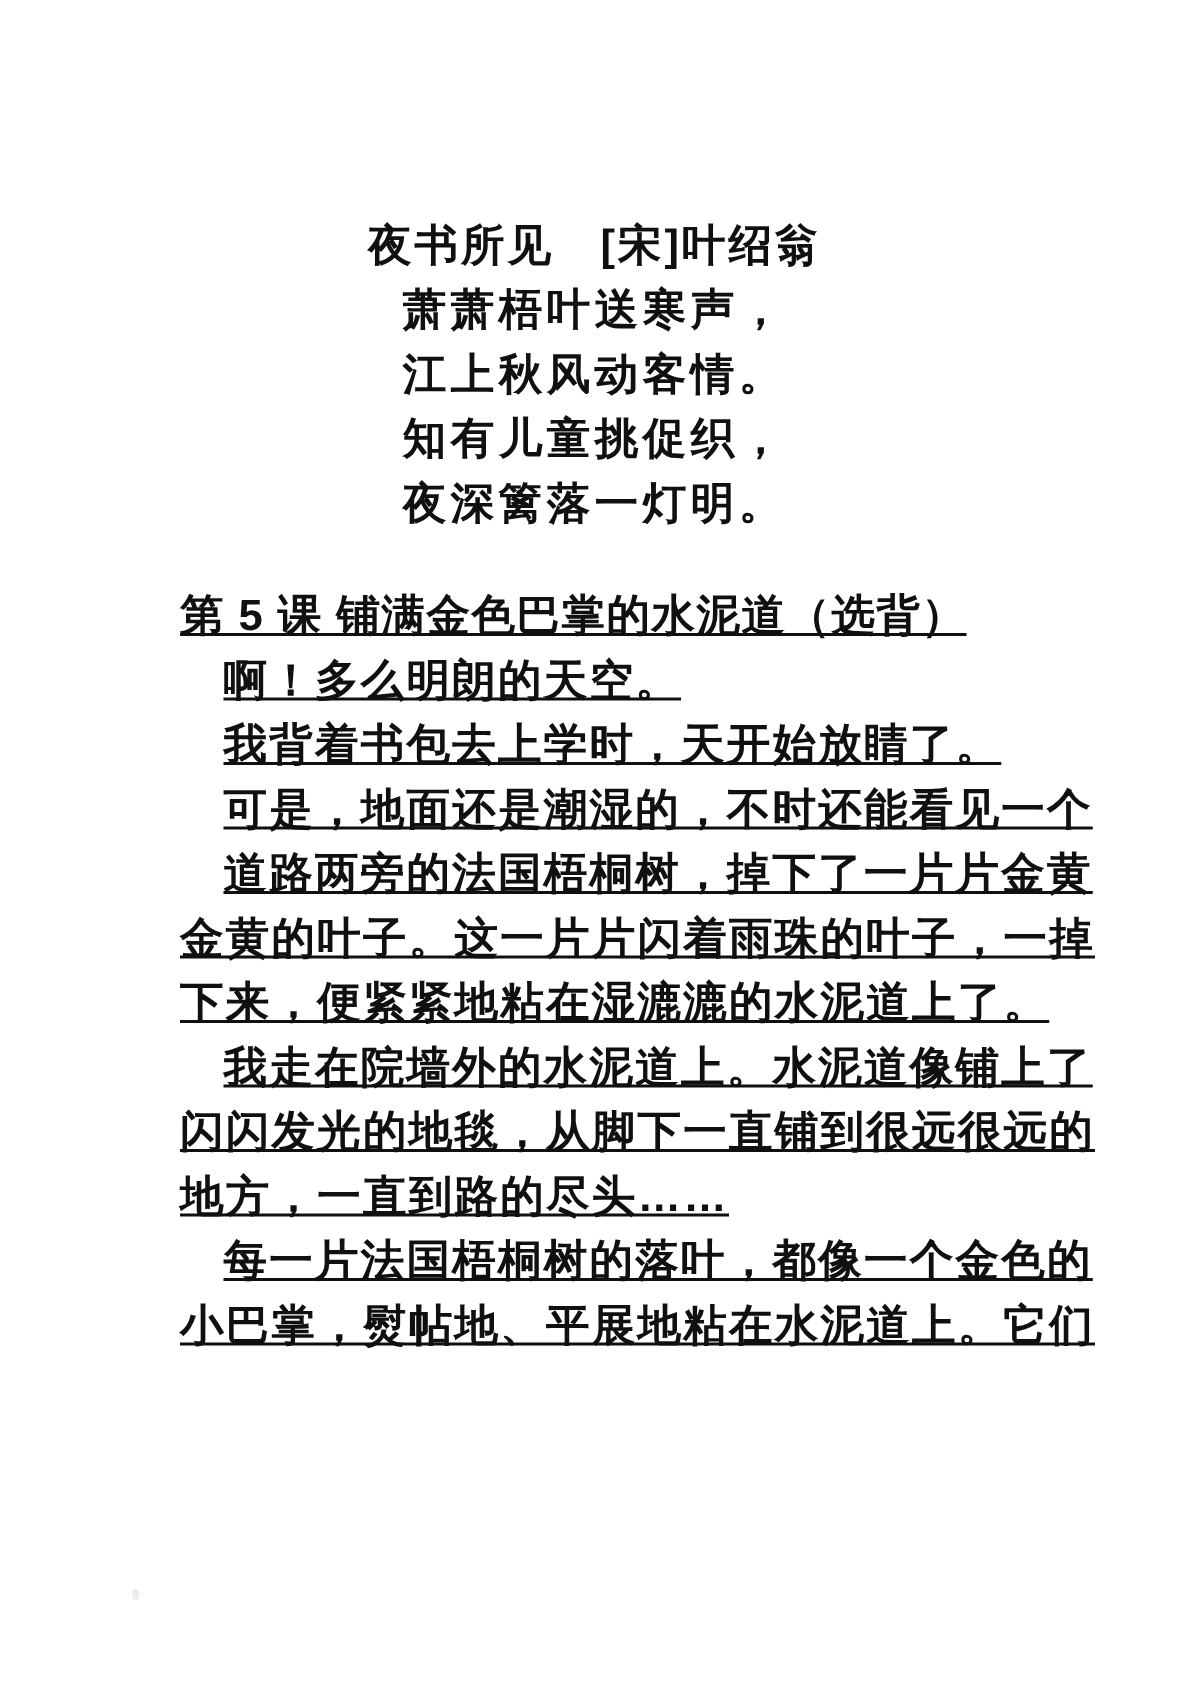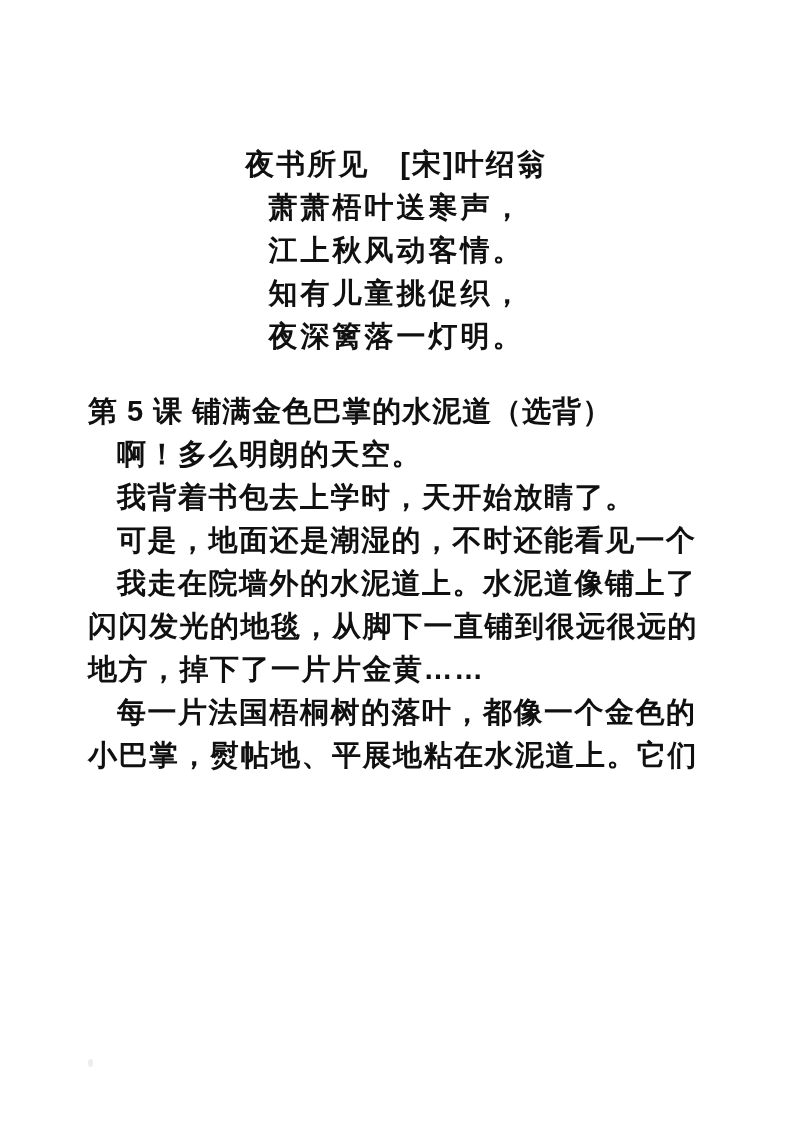--- a/index.html
+++ b/index.html
@@ -36,22 +36,23 @@
   }
   .poem-line {
     font-size: 29px;
     line-height: 43px;
     letter-spacing: 3px;
     white-space: nowrap;
   }
   
   .lesson {
     margin-top: 32px;
-    padding-left: 88px;
+    padding-left: 120px;
     text-align: left;
+    text-decoration: underline;
   }
   .lesson-heading {
     font-size: 29px;
     line-height: 43px;
     letter-spacing: 1px;
     white-space: nowrap;
   }
   .para-line {
     font-size: 29px;
     line-height: 43px;
@@ -94,23 +95,28 @@
           <div>
             <div class="para-line first">啊！多么明朗的天空。</div>
           </div>
           <div>
             <div class="para-line first">我背着书包去上学时，天开始放睛了。</div>
           </div>
           <div>
             <div class="para-line first">可是，地面还是潮湿的，不时还能看见一个</div>
           </div>
           <div>
+            <div class="para-line first">道路两旁的法国梧桐树，掉下了一片片金黄</div>
+            <div class="para-line">金黄的叶子。这一片片闪着雨珠的叶子，一掉</div>
+            <div class="para-line">下来，便紧紧地粘在湿漉漉的水泥道上了。</div>
+          </div>
+          <div>
             <div class="para-line first">我走在院墙外的水泥道上。水泥道像铺上了</div>
             <div class="para-line">闪闪发光的地毯，从脚下一直铺到很远很远的</div>
-            <div class="para-line">地方，掉下了一片片金黄……</div>
+            <div class="para-line">地方，一直到路的尽头……</div>
           </div>
           <div>
             <div class="para-line first">每一片法国梧桐树的落叶，都像一个金色的</div>
             <div class="para-line">小巴掌，熨帖地、平展地粘在水泥道上。它们</div>
           </div>
         </div>
     </section>
 
   </div>
   <div class="artifact"></div>

